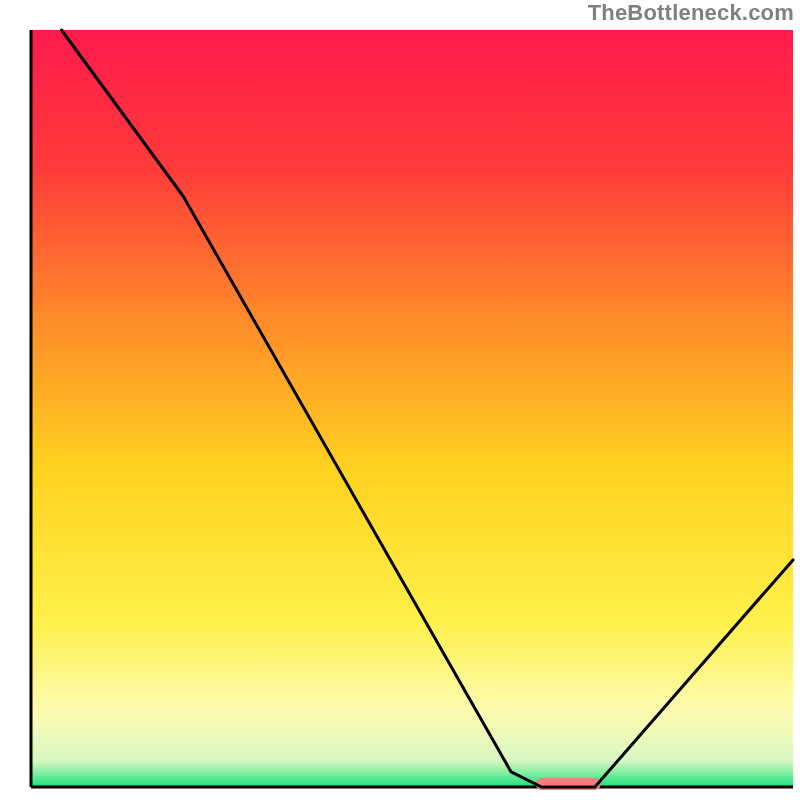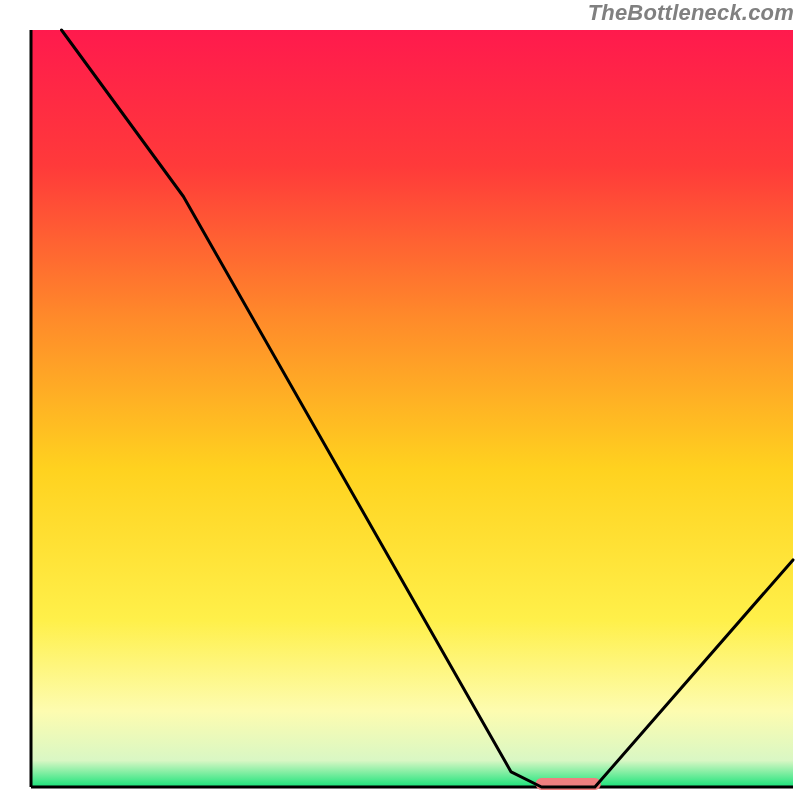--- a/index.html
+++ b/index.html
@@ -17,21 +17,20 @@
     height: 800px;
   }
   #watermark {
     position: absolute;
     top: 0;
     right: 6px;
     color: #808080;
     font-size: 22px;
     font-weight: 600;
     letter-spacing: 0.2px;
-    font-style: italic;
   }
   svg {
     position: absolute;
     top: 0;
     left: 0;
     width: 800px;
     height: 800px;
     display: block;
   }
 </style>

